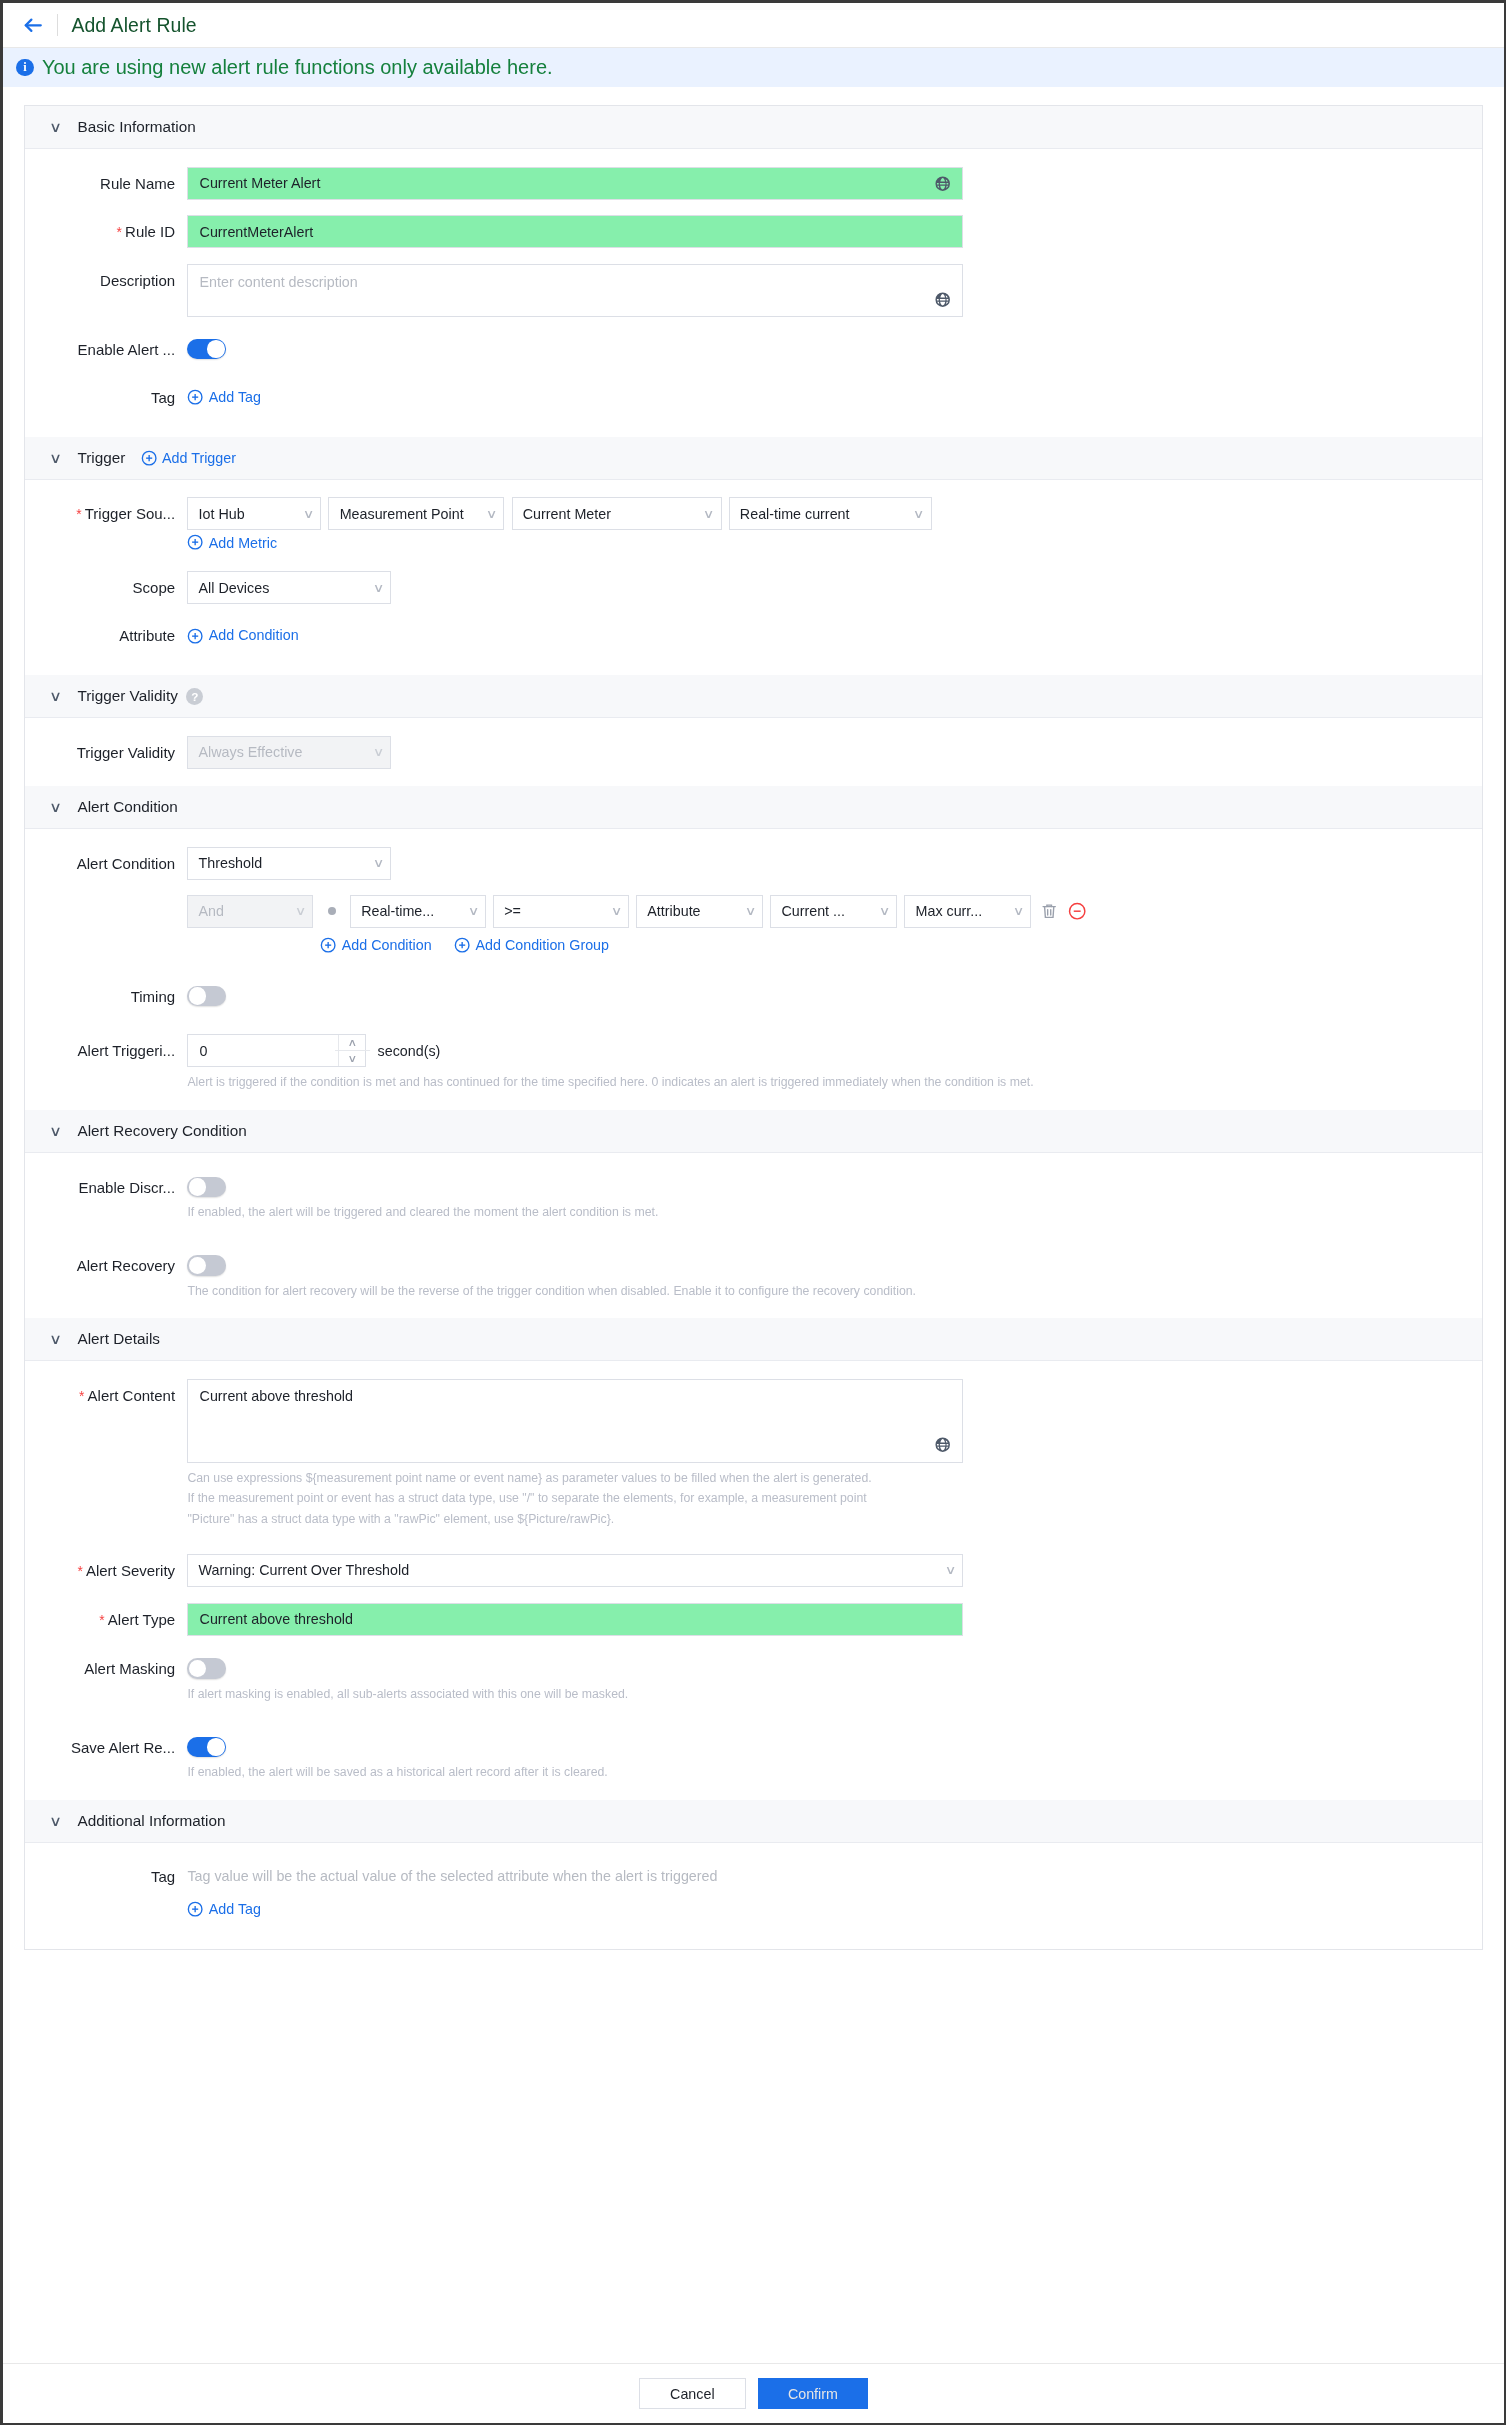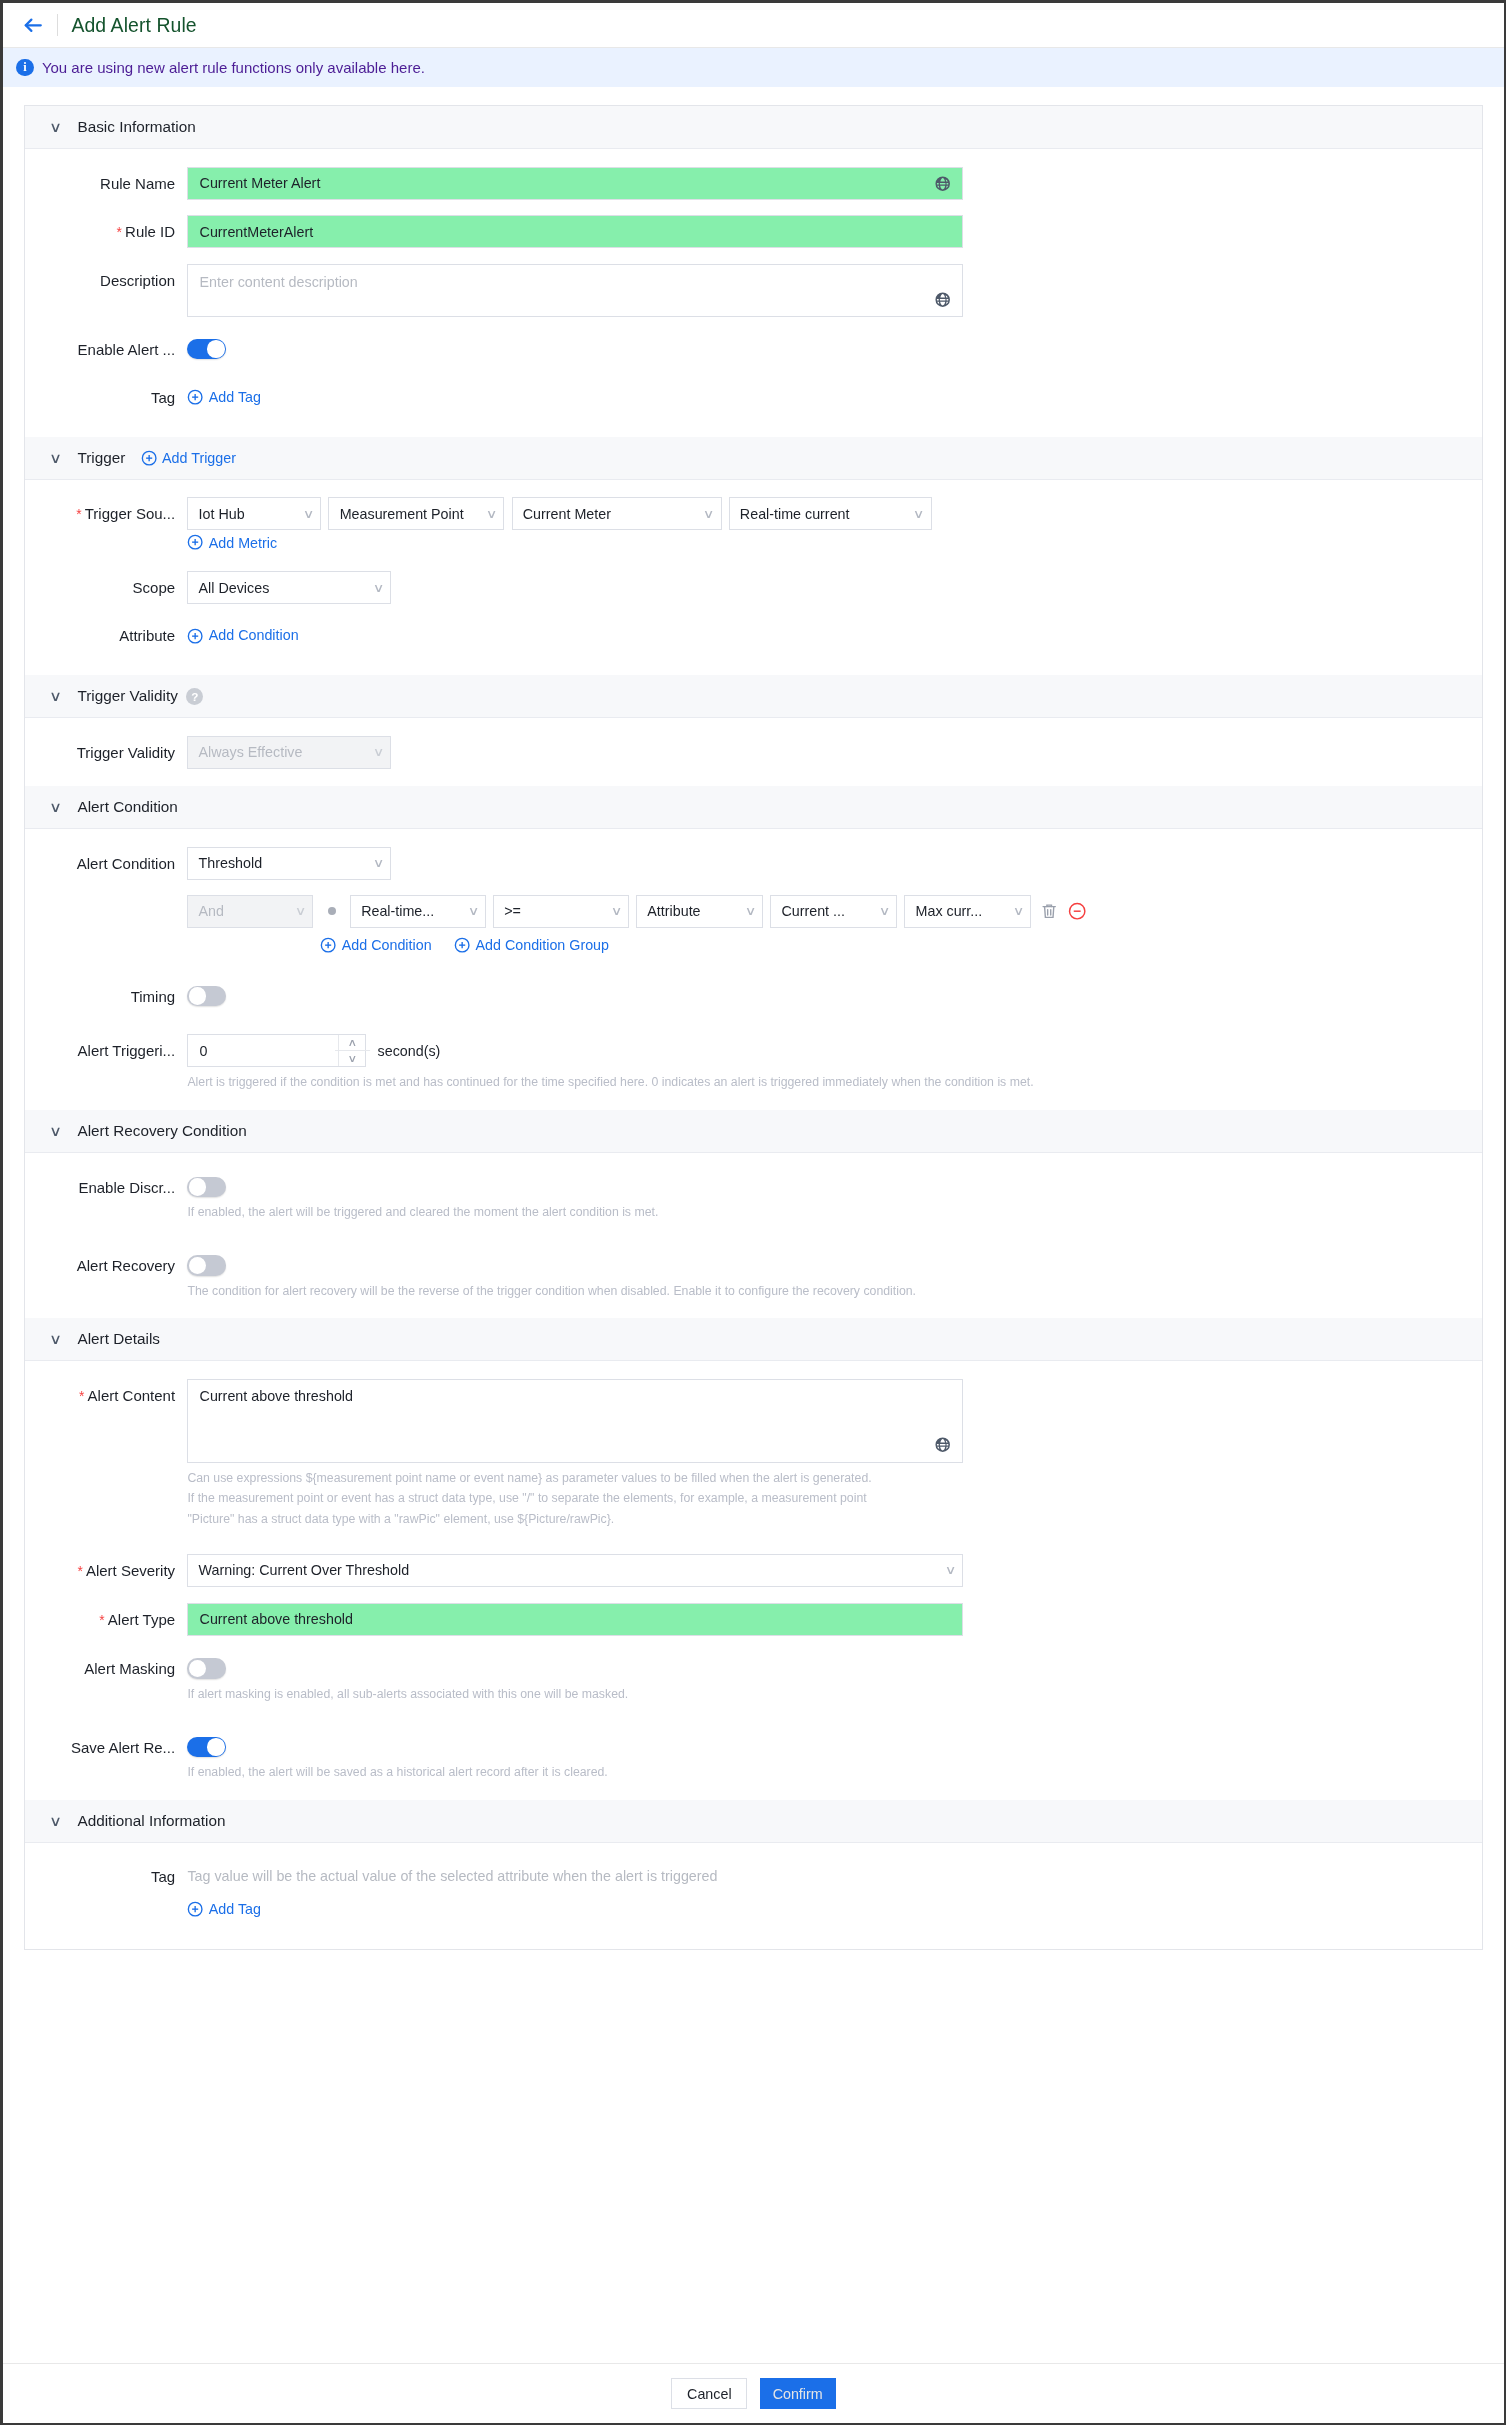--- a/index.html
+++ b/index.html
@@ -49,21 +49,21 @@
     padding-left: 13.3px;
     flex: 0 0 auto;
   }
   .notice-icon {
     width:17.4px;height:17.4px;border-radius:50%;
     background:#1b6fe8;color:#fff;font-size:12.3px;font-weight:bold;
     display:flex;align-items:center;justify-content:center;
     font-family:"Liberation Serif", serif;
     margin-right: 8.2px; flex:0 0 auto;
   }
-  .notice-text { font-size:15px; color:#4c1d95; }
+  .notice-text { font-size:20px; color:#15803d; }
 
   
   .content { padding: 18.4px 21.4px 0 21.4px; flex: 1 1 auto; }
   .card {
     border:1px solid #e3e5ea;
     background:#fff;
   }
   .sec-head {
     background:#f7f8fa;
     border-bottom:1px solid #e9ebf0;
@@ -216,21 +216,21 @@
     border-top: 1px solid #e8e8e8;
     display:flex; align-items:center; justify-content:center;
     gap: 12.3px;
     background:#fff;
     flex: 0 0 auto;
     margin-top: 20.4px;
   }
   .btn {
     height: 31px; min-width: 76px;
     display:flex;align-items:center;justify-content:center;
-    font-size:14.3px; cursor:pointer; padding: 0 13px;
+    font-size:14.3px; cursor:pointer; padding: 0 30px;
   }
   .btn-cancel { border:1px solid #dcdfe6; background:#fff; color:#1d2129; }
   .btn-confirm { background:#1b6fe8; color:#e5e5e5; }
 </style>
 </head>
 <body>
 
 <div class="page">
 
   <div class="header">

